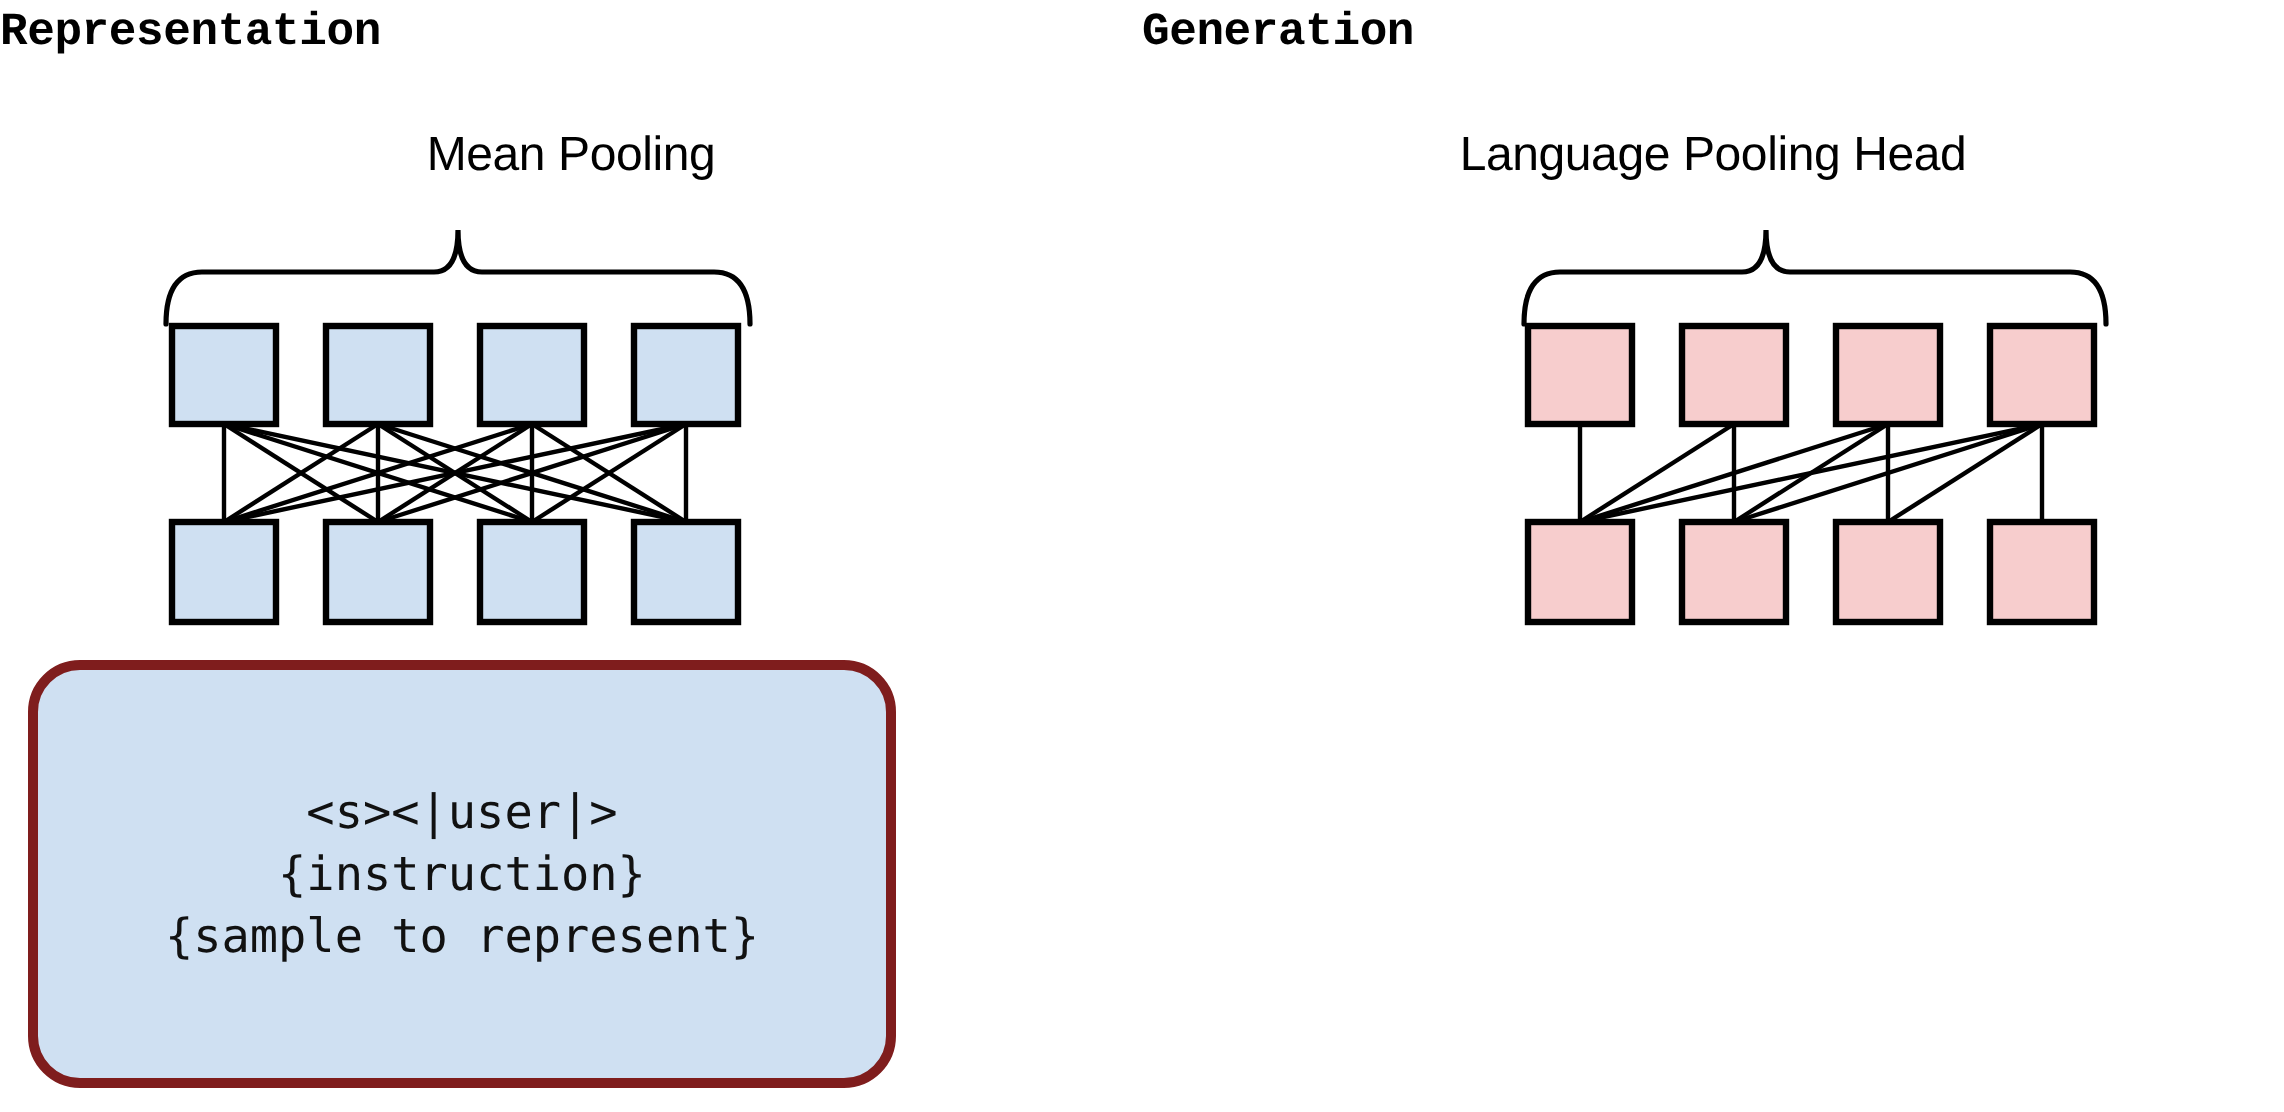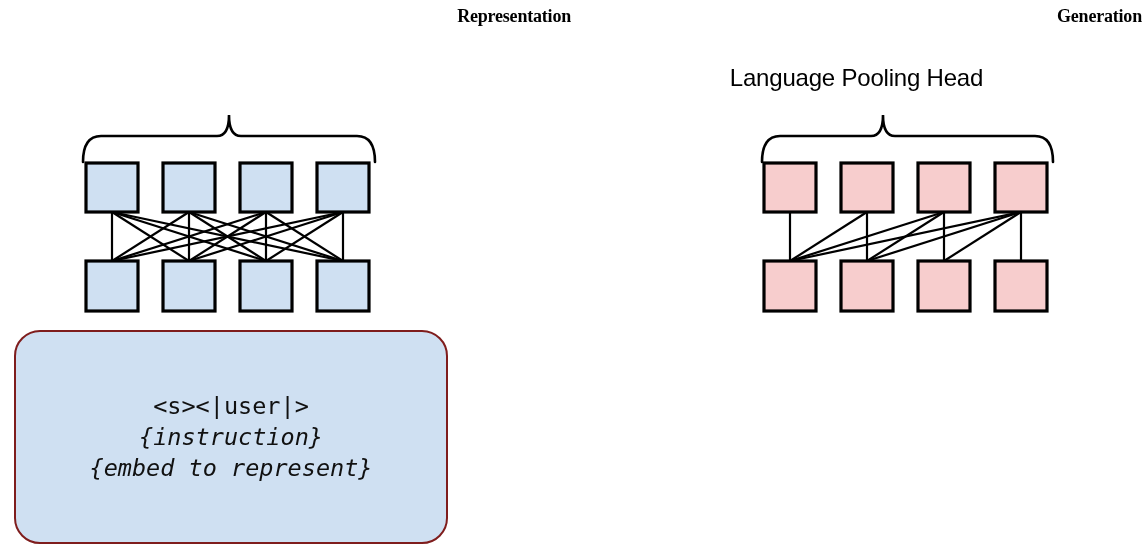--- a/index.html
+++ b/index.html
@@ -23,24 +23,24 @@
     height: 556px;
   }
   #panel-representation { left: 0; }
   #panel-generation { left: 571px; }
 
   .panel-title {
     position: absolute;
     top: 3px;
     left: 0;
     width: 100%;
-    text-align: right;
-    font-family: Liberation Serif, serif;
+    text-align: left;
+    font-family: Liberation Mono, monospace;
     font-weight: bold;
-    font-size: 18px;
+    font-size: 23px;
     line-height: 27px;
     letter-spacing: -0.2px;
     white-space: nowrap;
   }
 
   .panel-subtitle {
     position: absolute;
     top: 63px;
     left: 0;
     width: 100%;
@@ -59,21 +59,21 @@
     top: 106px;
     width: 571px;
     height: 212px;
   }
   .diagram svg { display: block; }
 
   
   .prompt-card {
     position: absolute;
     box-sizing: border-box;
-    border: 2px solid #7f1d1d;
+    border: 5px solid #7f1d1d;
     border-radius: 26px;
     display: flex;
     flex-direction: column;
     align-items: center;
     justify-content: center;
   }
   #prompt-card-representation {
     left: 14px;
     top: 330px;
     width: 434px;
@@ -84,29 +84,30 @@
   .prompt-line {
     font-family: "DejaVu Sans Mono", monospace;
     font-size: 23px;
     line-height: 30px;
     letter-spacing: 0px;
     text-align: center;
     white-space: pre;
     color: #111111;
   }
   #prompt-card-representation .prompt-line { font-size: 23.5px; line-height: 31px; }
-  .prompt-line.italic { font-style: italic; }
+  .prompt-line.italic { }
 </style>
 </head>
 <body>
 
 <div class="panel" id="panel-representation">
 
   <div class="panel-title">Representation</div>
 
+  <div class="panel-subtitle">Mean Pooling</div>
 
   <div class="diagram">
     <svg width="571" height="212" viewBox="0 0 571 212" xmlns="http://www.w3.org/2000/svg">
 
       <g fill="none" stroke="#000000" stroke-width="2.6" stroke-linecap="round">
         <path d="M 83 56 Q 83 30 101 30 L 217 30 Q 229 30 229 9 Q 229 30 241 30 L 357 30 Q 375 30 375 56"></path>
       </g>
 
       <g stroke="#000000" stroke-width="2.2" fill="none">
         <line x1="112" y1="106" x2="112" y2="155"></line>
@@ -139,21 +140,21 @@
         <rect x="163" y="155" width="52" height="50"></rect>
         <rect x="240" y="155" width="52" height="50"></rect>
         <rect x="317" y="155" width="52" height="50"></rect>
       </g>
     </svg>
   </div>
 
   <div class="prompt-card" id="prompt-card-representation">
     <div class="prompt-line">&lt;s&gt;&lt;|user|&gt;</div>
     <div class="prompt-line italic">{instruction}</div>
-    <div class="prompt-line italic">{embed to represent}</div>
+    <div class="prompt-line italic">{sample to represent}</div>
   </div>
 </div>
 
 <div class="panel" id="panel-generation">
 
   <div class="panel-title">Generation</div>
 
   <div class="panel-subtitle">Language Pooling Head</div>
 
   <div class="diagram">

